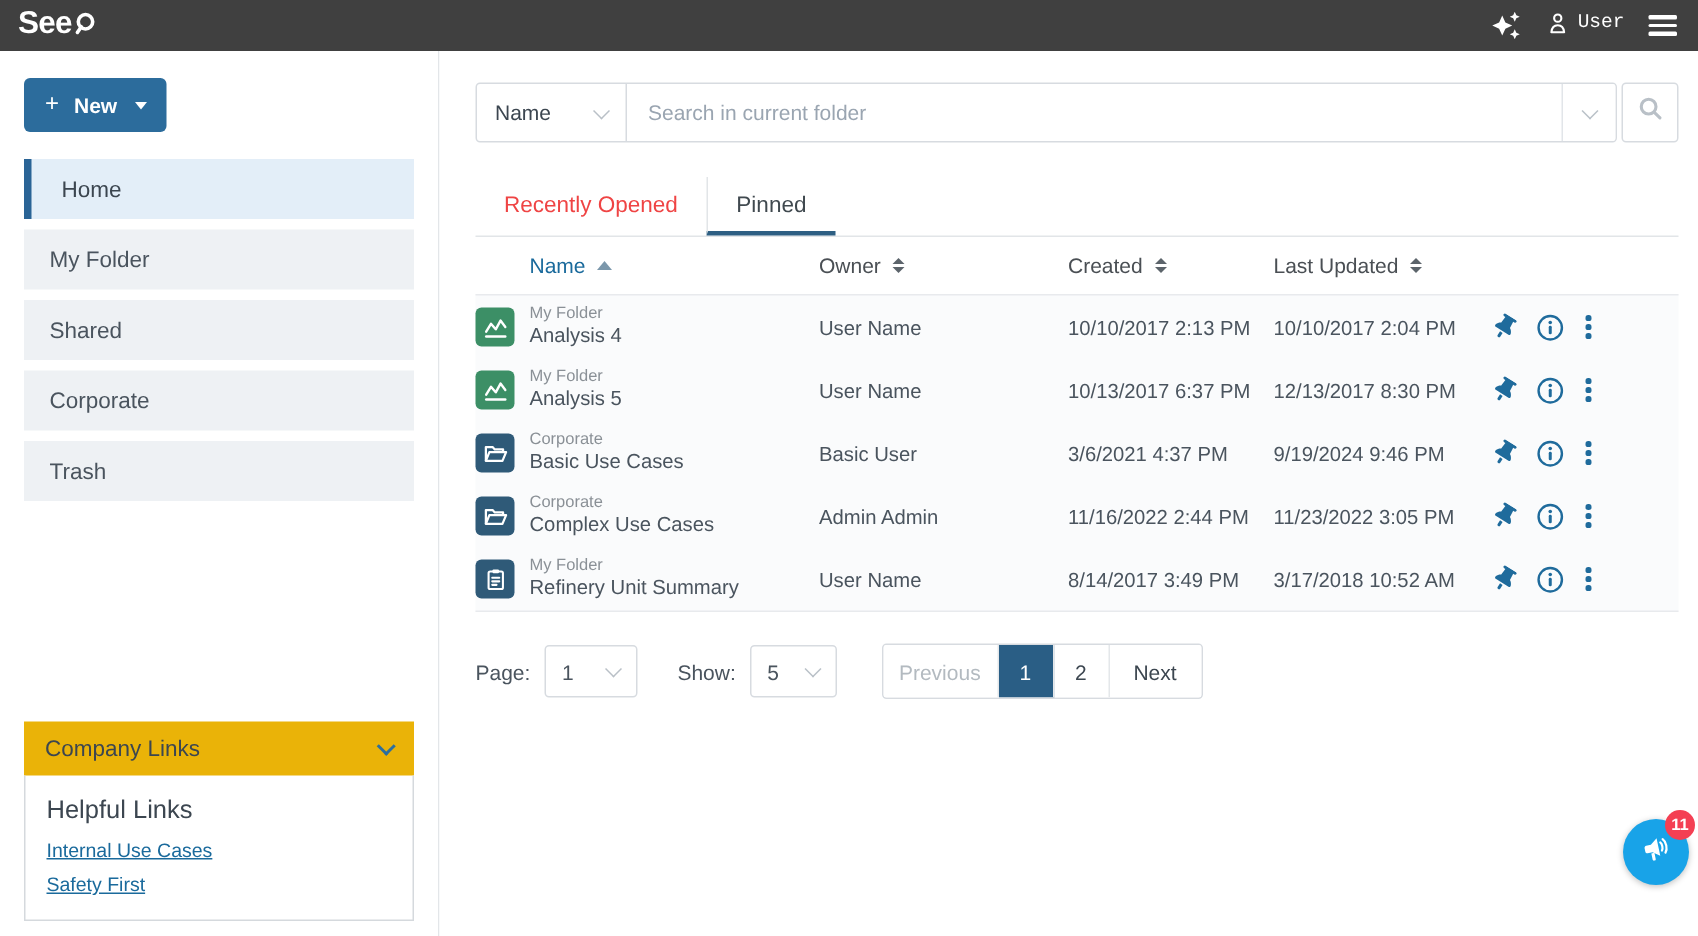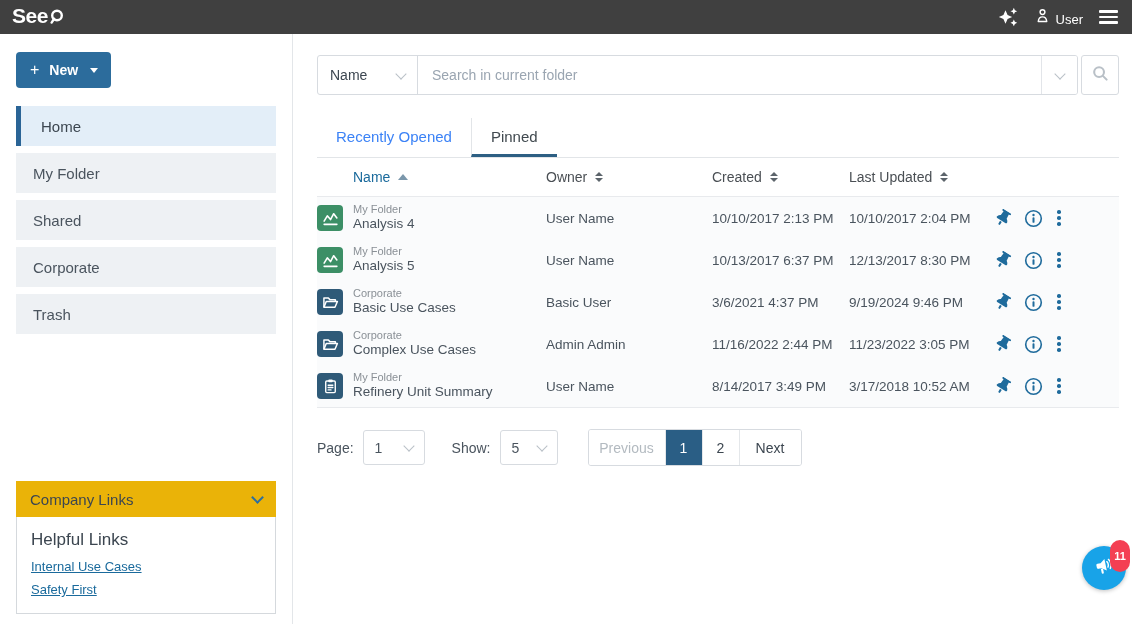--- a/index.html
+++ b/index.html
@@ -5,21 +5,21 @@
   * { margin:0; padding:0; box-sizing:border-box; }
   html,body { width:1132px; height:624px; overflow:hidden; }
   body { font-family:"Liberation Sans", sans-serif; background:#fff; color:#4a545e; }
 
   
   .topbar { height:34px; background:#404040; display:flex; align-items:center; justify-content:space-between; padding:0 14px 0 12px; }
   .logo { display:flex; align-items:flex-start; color:#fff; font-weight:700; font-size:21px; letter-spacing:-0.5px; line-height:1; cursor:pointer; }
   .logo .q-glyph { margin-left:1px; margin-top:3px; }
   .topbar-right { display:flex; align-items:center; gap:16px; }
   .tb-icon { display:flex; align-items:center; cursor:pointer; }
-  .user-chip { display:flex; align-items:flex-end; gap:5px; color:#fff; font-size:13px; cursor:pointer; }
+  .user-chip { display:flex; align-items:flex-start; gap:5px; color:#fff; font-size:13px; cursor:pointer;font-family:Liberation Mono, monospace; }
   .burger { display:flex; flex-direction:column; gap:3px; cursor:pointer; }
   .burger i { display:block; width:19px; height:2.5px; background:#fff; border-radius:1px; }
 
   
   .content { display:flex; height:590px; }
   .sidebar { width:293px; min-width:293px; border-right:1px solid #e3e6e9; display:flex; flex-direction:column; padding:18px 16px 10px 16px; background:#fff; }
   main { flex:1; padding:21px 13px 0 24px; background:#fff; position:relative; }
 
   
   .btn-new { display:inline-flex; align-items:center; gap:10px; background:#2c6c9c; color:#fff; border:none; border-radius:4px; font-size:14px; font-weight:700; padding:9px 14px; width:95px; cursor:pointer; font-family:inherit; }
@@ -41,21 +41,21 @@
   .search-field-select { display:flex; align-items:center; justify-content:space-between; width:100px; min-width:100px; padding:0 12px; border-right:1px solid #d7dbe0; font-size:14px; color:#3c4650; cursor:pointer; }
   .sel-caret { width:8px; height:8px; border-right:1.8px solid #b9c0c7; border-bottom:1.8px solid #b9c0c7; transform:rotate(45deg); margin-top:-3px; }
   .search-input { flex:1; border:none; outline:none; padding:0 14px; font-size:14px; color:#3c4650; font-family:inherit; }
   .search-input::placeholder { color:#9aa5b1; }
   .sg-btn { width:36px; display:flex; align-items:center; justify-content:center; border-left:1px solid #e2e5e9; background:#fff; cursor:pointer; }
   .btn-search { width:38px; min-width:38px; margin-left:3px; border:1px solid #d7dbe0; border-radius:3px; background:#fff; display:flex; align-items:center; justify-content:center; cursor:pointer; }
 
   
   .tabs { display:flex; margin-top:23px; border-bottom:1px solid #e2e5e8; }
   .tab { padding:10px 19px 12px 19px; font-size:15px; cursor:pointer; }
-  .tab.inactive { color:#3b82f6; }
+  .tab.inactive { color:#ef4444; }
   .tab.active { color:#40494f; border-bottom:3px solid #2d5f83; padding-bottom:9px; border-left:1px solid #e2e5e8; }
 
   
   .thead { display:grid; grid-template-columns:36px 193px 166px 137px 137px 1fr; align-items:center; height:38px; font-size:14px; color:#4a4f54; }
   .th { display:flex; align-items:center; gap:5px; }
   .th.name-col { color:#1a6a9c; }
   .sort-up-tri { width:0; height:0; border-left:5px solid transparent; border-right:5px solid transparent; border-bottom:6px solid #7b97ab; margin-left:3px; }
   .sort { display:inline-flex; flex-direction:column; gap:2px; margin-left:3px; }
   .sort i { display:block; width:0; height:0; }
   .sort .up { border-left:4px solid transparent; border-right:4px solid transparent; border-bottom:4px solid #5c646b; }
@@ -89,21 +89,21 @@
   .pg-group { display:flex; border:1px solid #d7dbe0; border-radius:3px; overflow:hidden; }
   .pg-btn { height:35px; display:flex; align-items:center; justify-content:center; background:#fff; font-size:14px; color:#3c4650; cursor:pointer; border-right:1px solid #e4e7ea; }
   .pg-btn:last-child { border-right:none; }
   .pg-btn.prev { width:77px; color:#b3bac0; cursor:default; }
   .pg-btn.num { width:37px; }
   .pg-btn.num.active { background:#2a5e85; color:#fff; }
   .pg-btn.next { width:61px; }
 
   
   .float-btn { position:fixed; right:6px; bottom:34px; width:44px; height:44px; border-radius:50%; background:#18a3e8; display:flex; align-items:center; justify-content:center; cursor:pointer; box-shadow:0 1px 4px rgba(0,0,0,.25); }
-  .badge { position:absolute; top:-6px; right:-4px; min-width:20px; height:32px; border-radius:10px; background:#f43f53; color:#fff; font-size:11px; font-weight:700; display:flex; align-items:center; justify-content:center; padding:0 4px; }
+  .badge { position:absolute; top:-6px; right:-4px; min-width:20px; height:20px; border-radius:10px; background:#f43f53; color:#fff; font-size:11px; font-weight:700; display:flex; align-items:center; justify-content:center; padding:0 4px; }
 </style>
 </head>
 <body>
 
 <header class="topbar">
   <div class="logo">
     <span>See</span>
       <span class="q-glyph"><svg width="15" height="17" viewBox="0 0 15 17">
           <circle cx="8" cy="6.5" r="4.8" fill="none" stroke="#fff" stroke-width="2.4"></circle>
           <path d="M5.2 9.8 L2.6 13.6" stroke="#fff" stroke-width="2.4" stroke-linecap="round"></path>

